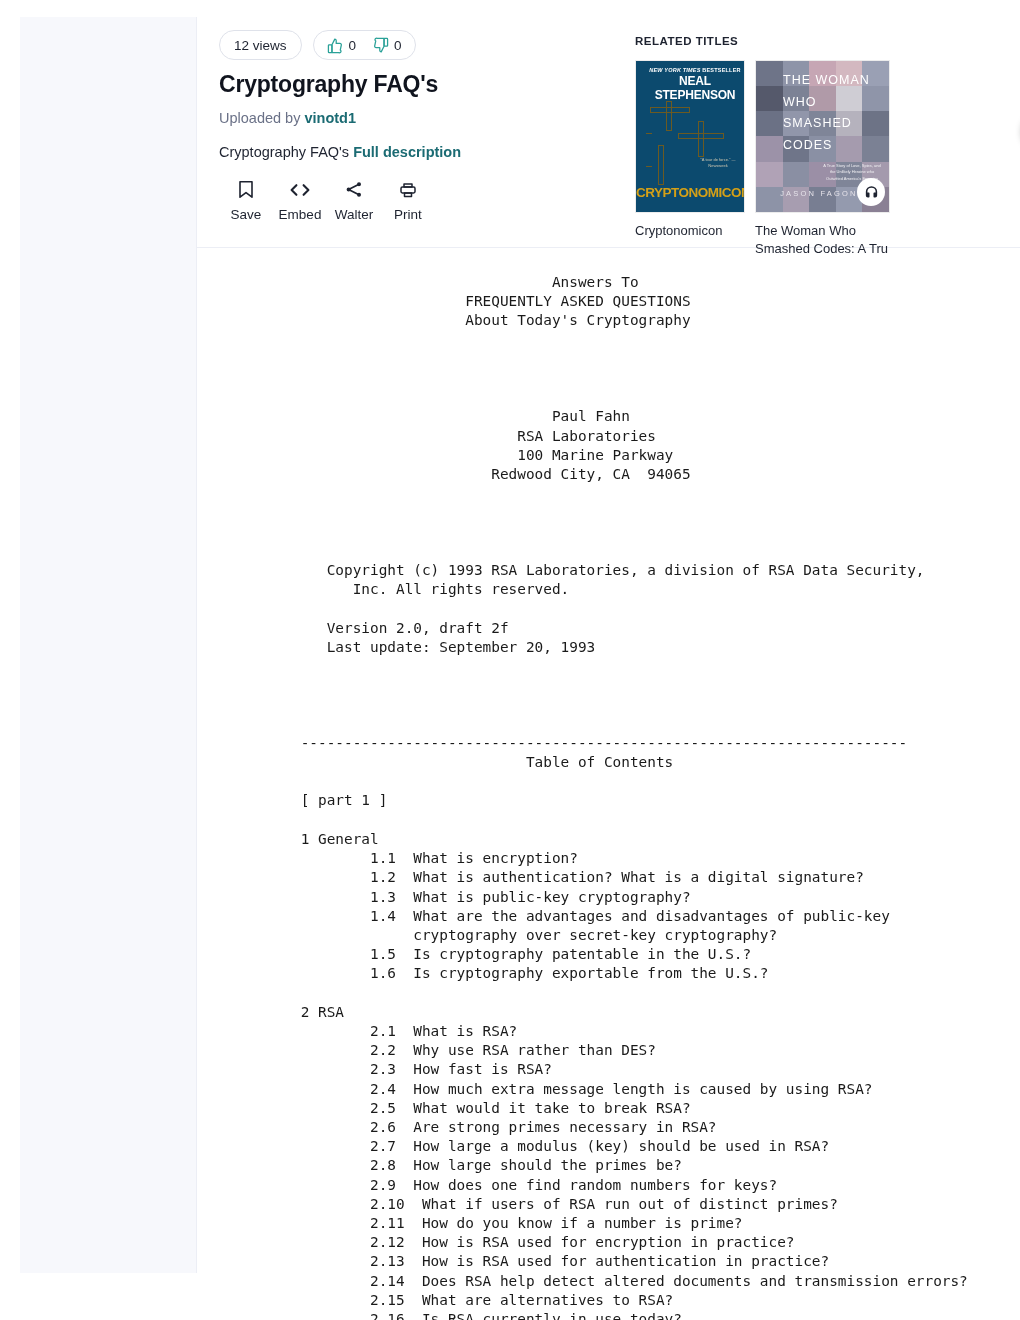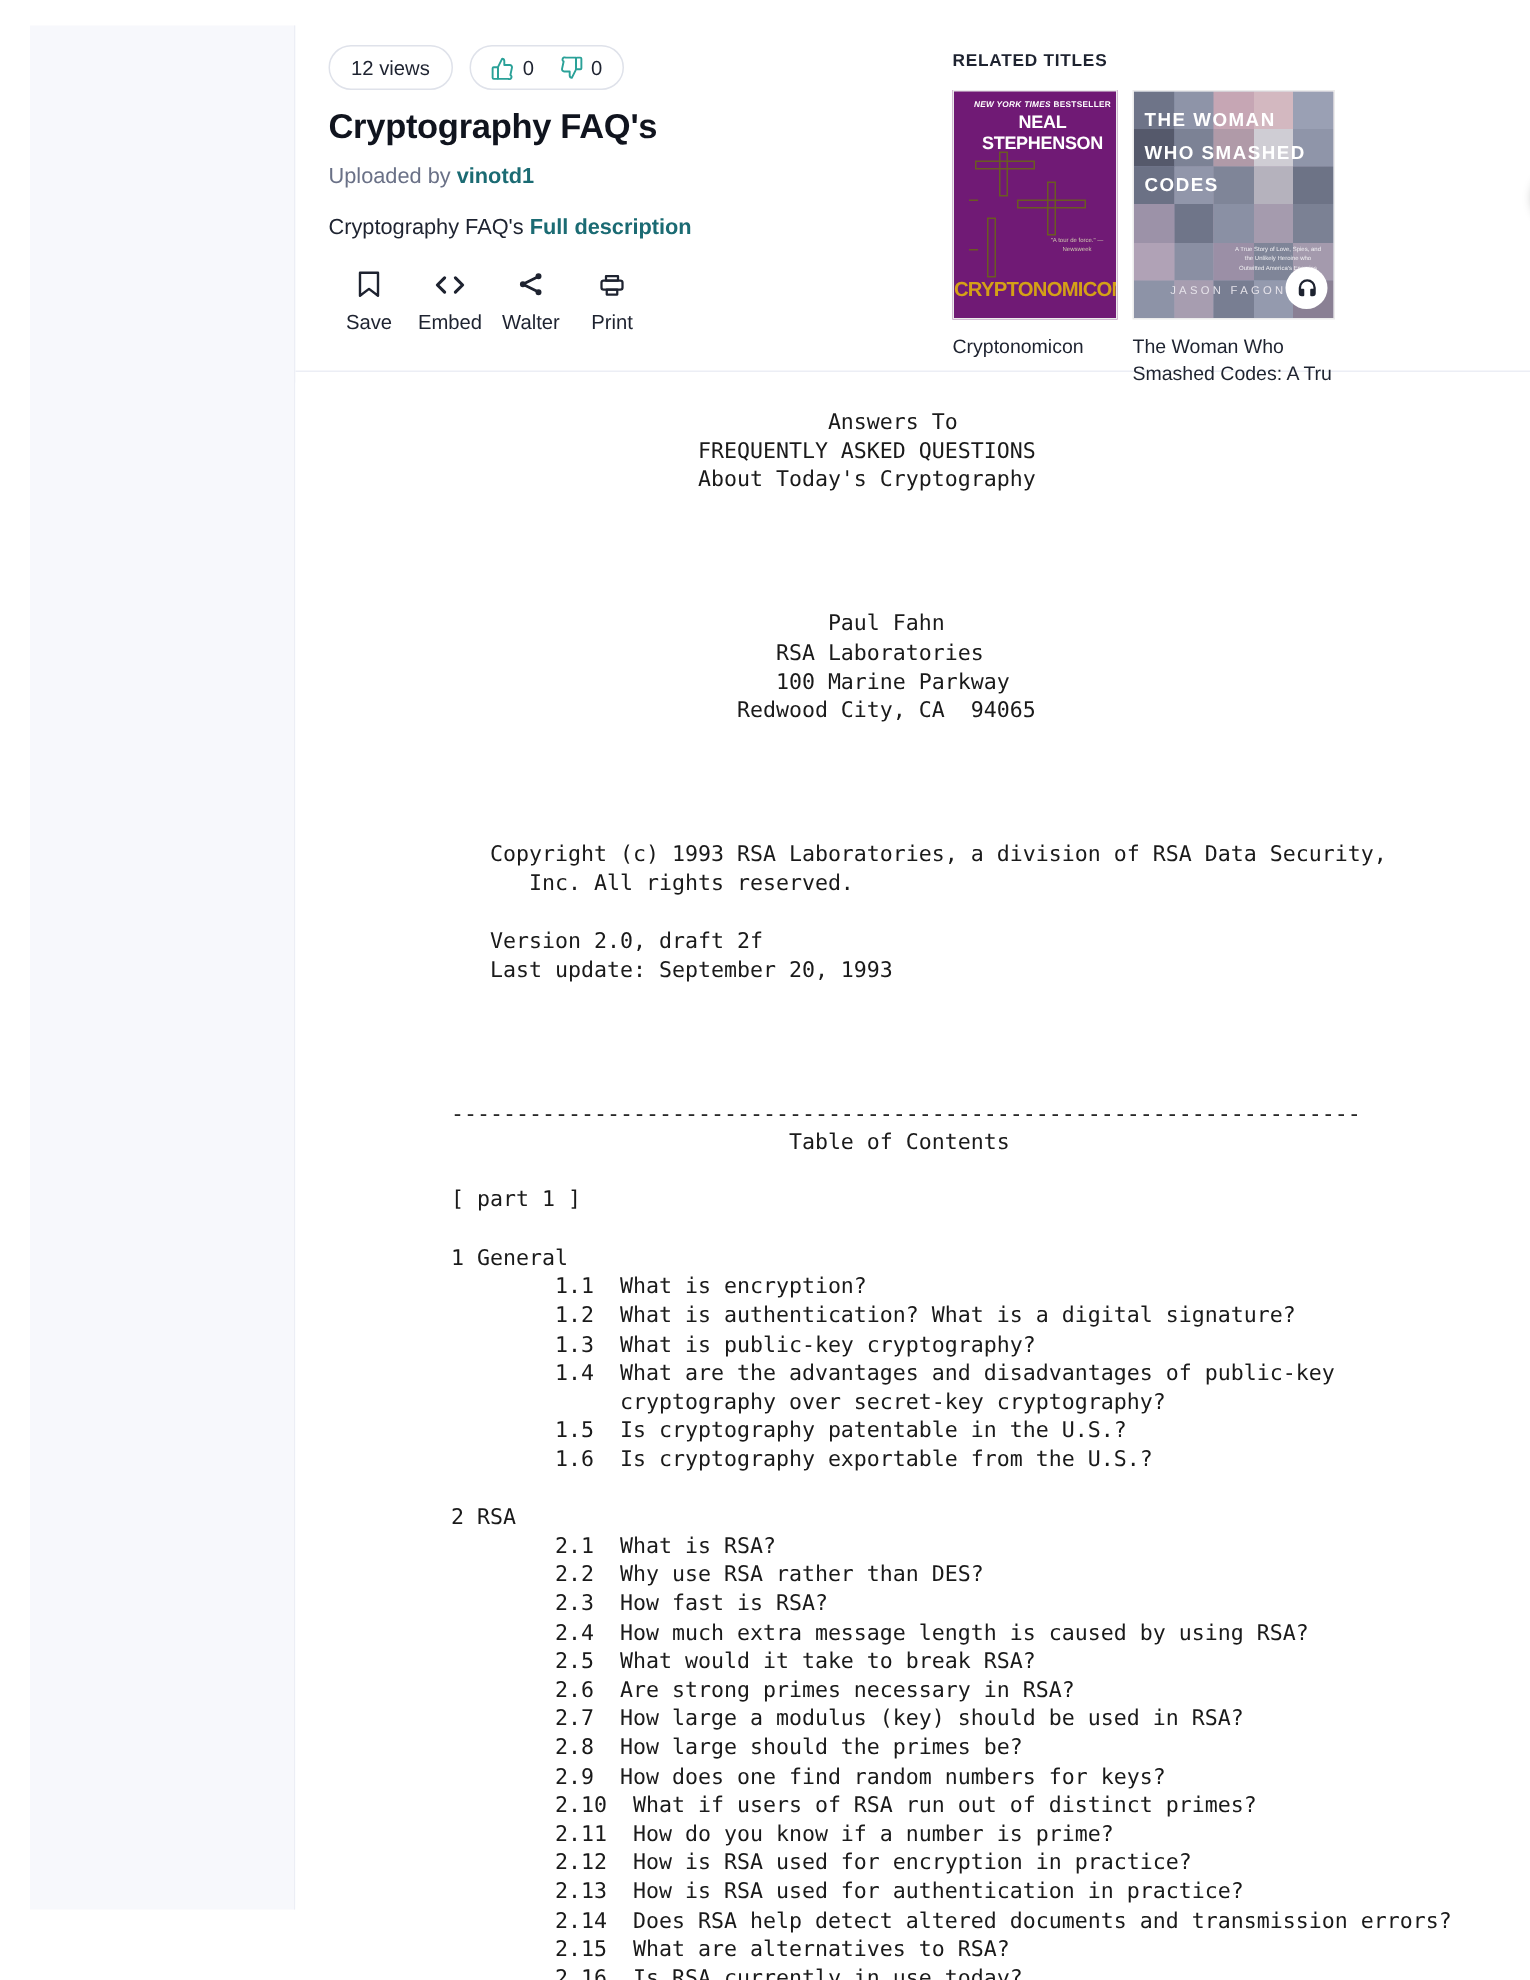--- a/index.html
+++ b/index.html
@@ -195,21 +195,21 @@
   .cv1 .glasses {
     position:absolute; left:24%; top:36%; width:52%; height:9px; z-index:3;
   }
   .cv1 .glasses::before,.cv1 .glasses::after{
     content:""; position:absolute; top:0; width:40%; height:100%;
     border:1px solid #53504d; border-radius:3px;
   }
   .cv1 .glasses::before{left:0;} .cv1 .glasses::after{right:0;}
 
   
-  .cv2 { background: #701a75; padding-left: 10px; }
+  .cv2 { background: #0c4a6e; padding-left: 10px; }
   .cv2 .nyt {
     color:#fff; font-size:5.5px; font-weight:700; text-align:center;
     letter-spacing:.2px; margin-top:6px;
   }
   .cv2 .nyt em { font-style: italic; }
   .cv2 .auth {
     color:#fff; font-size:12px; font-weight:700; text-align:center;
     letter-spacing:-0.2px; margin-top:1px;
   }
   .cv2 .glyph {
@@ -233,22 +233,22 @@
   .cv3 {
     background:
       linear-gradient(135deg,#9aa6bd 0%, #8f93ab 25%, #b9a9bd 50%, #8e9ab5 75%, #a7a2b8 100%);
   }
   .cv3 .tiles {
     position:absolute; inset:0;
     display:grid; grid-template-columns:repeat(5,1fr); grid-template-rows:repeat(6,1fr);
   }
   .cv3 .tiles span { display:block; }
   .cv3 .words {
-    position:absolute; left:7px; top:9px; right:9px;
-    color:#fff; font-size:12.5px; font-weight:700; line-height:1.72;
+    position:absolute; left:27px; top:9px; right:9px;
+    color:#fff; font-size:12.5px; font-weight:400; line-height:1.72;
     letter-spacing:1px;
   }
   .cv3 .sub {
     position:absolute; left:66px; top:102px; width:60px;
     color:#f0eff2; font-size:4px; line-height:1.6; text-align:center;
   }
   .cv3 .jason {
     position:absolute; left:0; right:0; bottom:14px;
     text-align:center; color:#e6e3ea; font-size:7.5px; letter-spacing:2.2px;
   }

